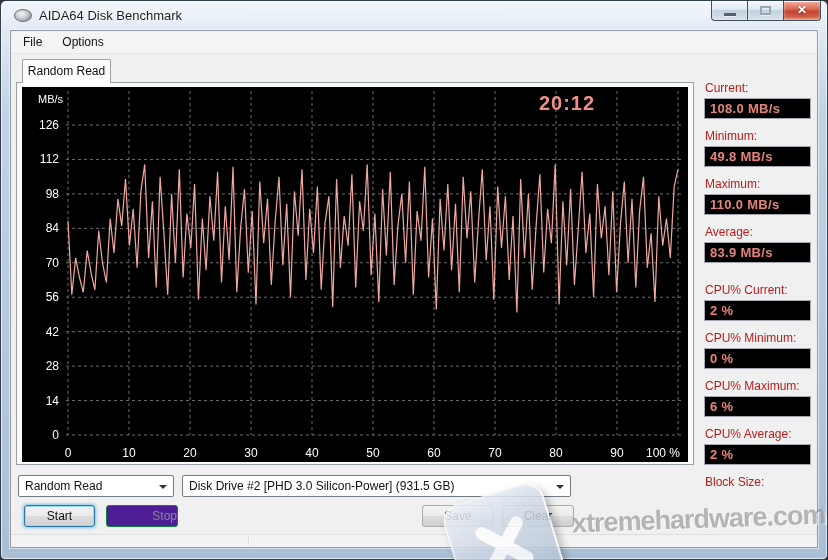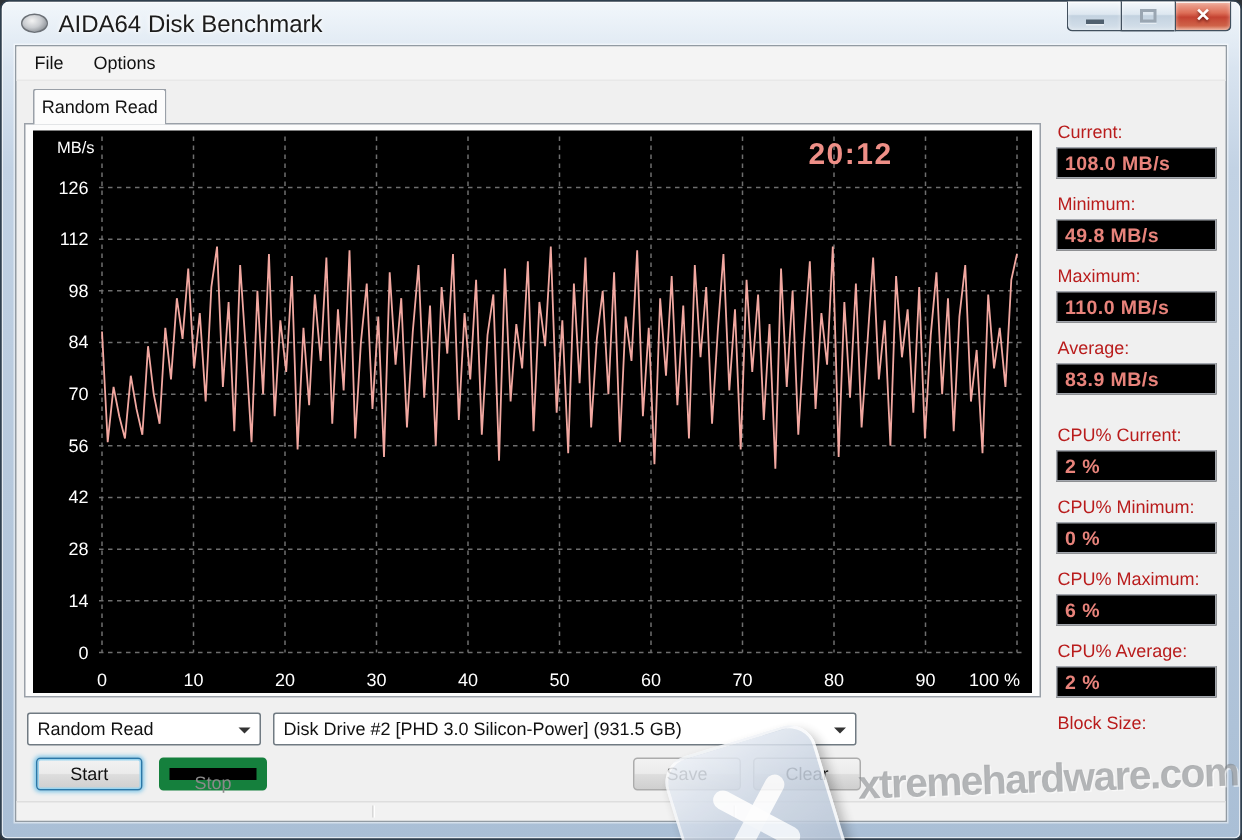--- a/index.html
+++ b/index.html
@@ -6,21 +6,21 @@
   html,body { width:828px; height:560px; overflow:hidden; background:#2e3338;
               font-family:"Liberation Sans", sans-serif; }
   .window { position:absolute; inset:0; border-radius:6px 6px 5px 5px;
             background:linear-gradient(180deg,#f2f7fb 0%,#d9e4f0 8%,#c2d2e4 20%,#b6c8dc 60%,#aabfd6 100%);
             border:1px solid #2f3f4e; box-shadow:inset 0 0 0 1px rgba(255,255,255,.65); }
   
   .titlebar { position:absolute; left:0; top:0; right:0; height:29px; }
   .title-icon { position:absolute; left:13px; top:8px; width:18px; height:13px;
                 background:radial-gradient(ellipse at 40% 35%, #f3f3f3 0%, #c9ccd0 45%, #8d9298 80%, #6f747a 100%);
                 border-radius:50%; border:1px solid #6b7076; }
-  .title-text { position:absolute; left:38px; top:7px; font-size:16px; color:#1c1c1c;
+  .title-text { position:absolute; left:38px; top:7px; font-size:13px; color:#1c1c1c;
                 text-shadow:0 0 4px #ffffff, 0 0 2px #ffffff; }
   .cap-group { position:absolute; right:6px; top:0; display:flex; }
   .cap-btn { height:20px; border:1px solid #42505e; border-top:none; position:relative;
              box-shadow:inset 0 1px 0 rgba(255,255,255,.8), inset 0 0 3px rgba(255,255,255,.5); cursor:default; }
   .cap-min { width:37px; border-radius:0 0 0 4px;
              background:linear-gradient(180deg,#f5f9fc 0%,#dde7f0 45%,#c3d2e0 50%,#d6e1eb 100%); }
   .cap-max { width:35px; border-left:none; border-right:none;
              background:linear-gradient(180deg,#f5f9fc 0%,#dde7f0 45%,#c3d2e0 50%,#d6e1eb 100%); }
   .cap-close { width:38px; border-radius:0 0 4px 0;
              background:linear-gradient(180deg,#f0b0a0 0%,#dd6e57 40%,#c44332 55%,#cf6248 85%,#e8a088 100%); }
@@ -58,21 +58,21 @@
   
   .combo { position:absolute; height:22px; background:#fff; border:1px solid #707a82; border-radius:2px;
            font-size:12px; color:#111; line-height:20px; padding-left:6px; cursor:default; white-space:nowrap; overflow:hidden; }
   .combo .arrow { position:absolute; right:6px; top:9px; width:0; height:0;
                   border-left:4px solid transparent; border-right:4px solid transparent; border-top:4px solid #333; }
   .btn { position:absolute; width:72px; height:22px; border:1px solid #acacac; border-radius:3px;
          background:linear-gradient(180deg,#f2f2f2 0%,#ebebeb 48%,#dddddd 52%,#cfcfcf 100%);
          font-size:12px; color:#111; text-align:center; line-height:20px;
          font-family:"Liberation Sans", sans-serif; cursor:default; }
   .btn-default { border:1px solid #2a78a8; box-shadow:0 0 3px 1px #7bc5e8, inset 0 0 0 1px #9cd5ef; }
-  .btn-disabled { background:#000000; border:7px solid #15803d; color:#8a8a8a; box-shadow:none; }
+  .btn-disabled { background:#4c1d95; border:1px solid #15803d; color:#8a8a8a; box-shadow:none;text-align:right; }
   .statusbar { position:absolute; left:0; right:0; top:503px; bottom:0; background:#f2f2f2;
                border-top:1px solid #dedede; }
   .status-sep { position:absolute; top:2px; bottom:2px; width:1px; background:#d8d8d8;
                 box-shadow:1px 0 0 #ffffff; }
   
   .watermark { position:absolute; left:440px; top:488px; width:380px; height:72px; z-index:50; pointer-events:none; }
   .wm-logo { position:absolute; left:12px; top:4px; width:104px; height:104px; border-radius:18px;
              transform:rotate(-17deg); opacity:.85;
              background:linear-gradient(160deg,#eef2f8 0%,#ccd6e4 45%,#aebdd0 100%);
              border:2px solid rgba(255,255,255,.8); box-shadow:3px 5px 8px rgba(0,0,0,.3); }

